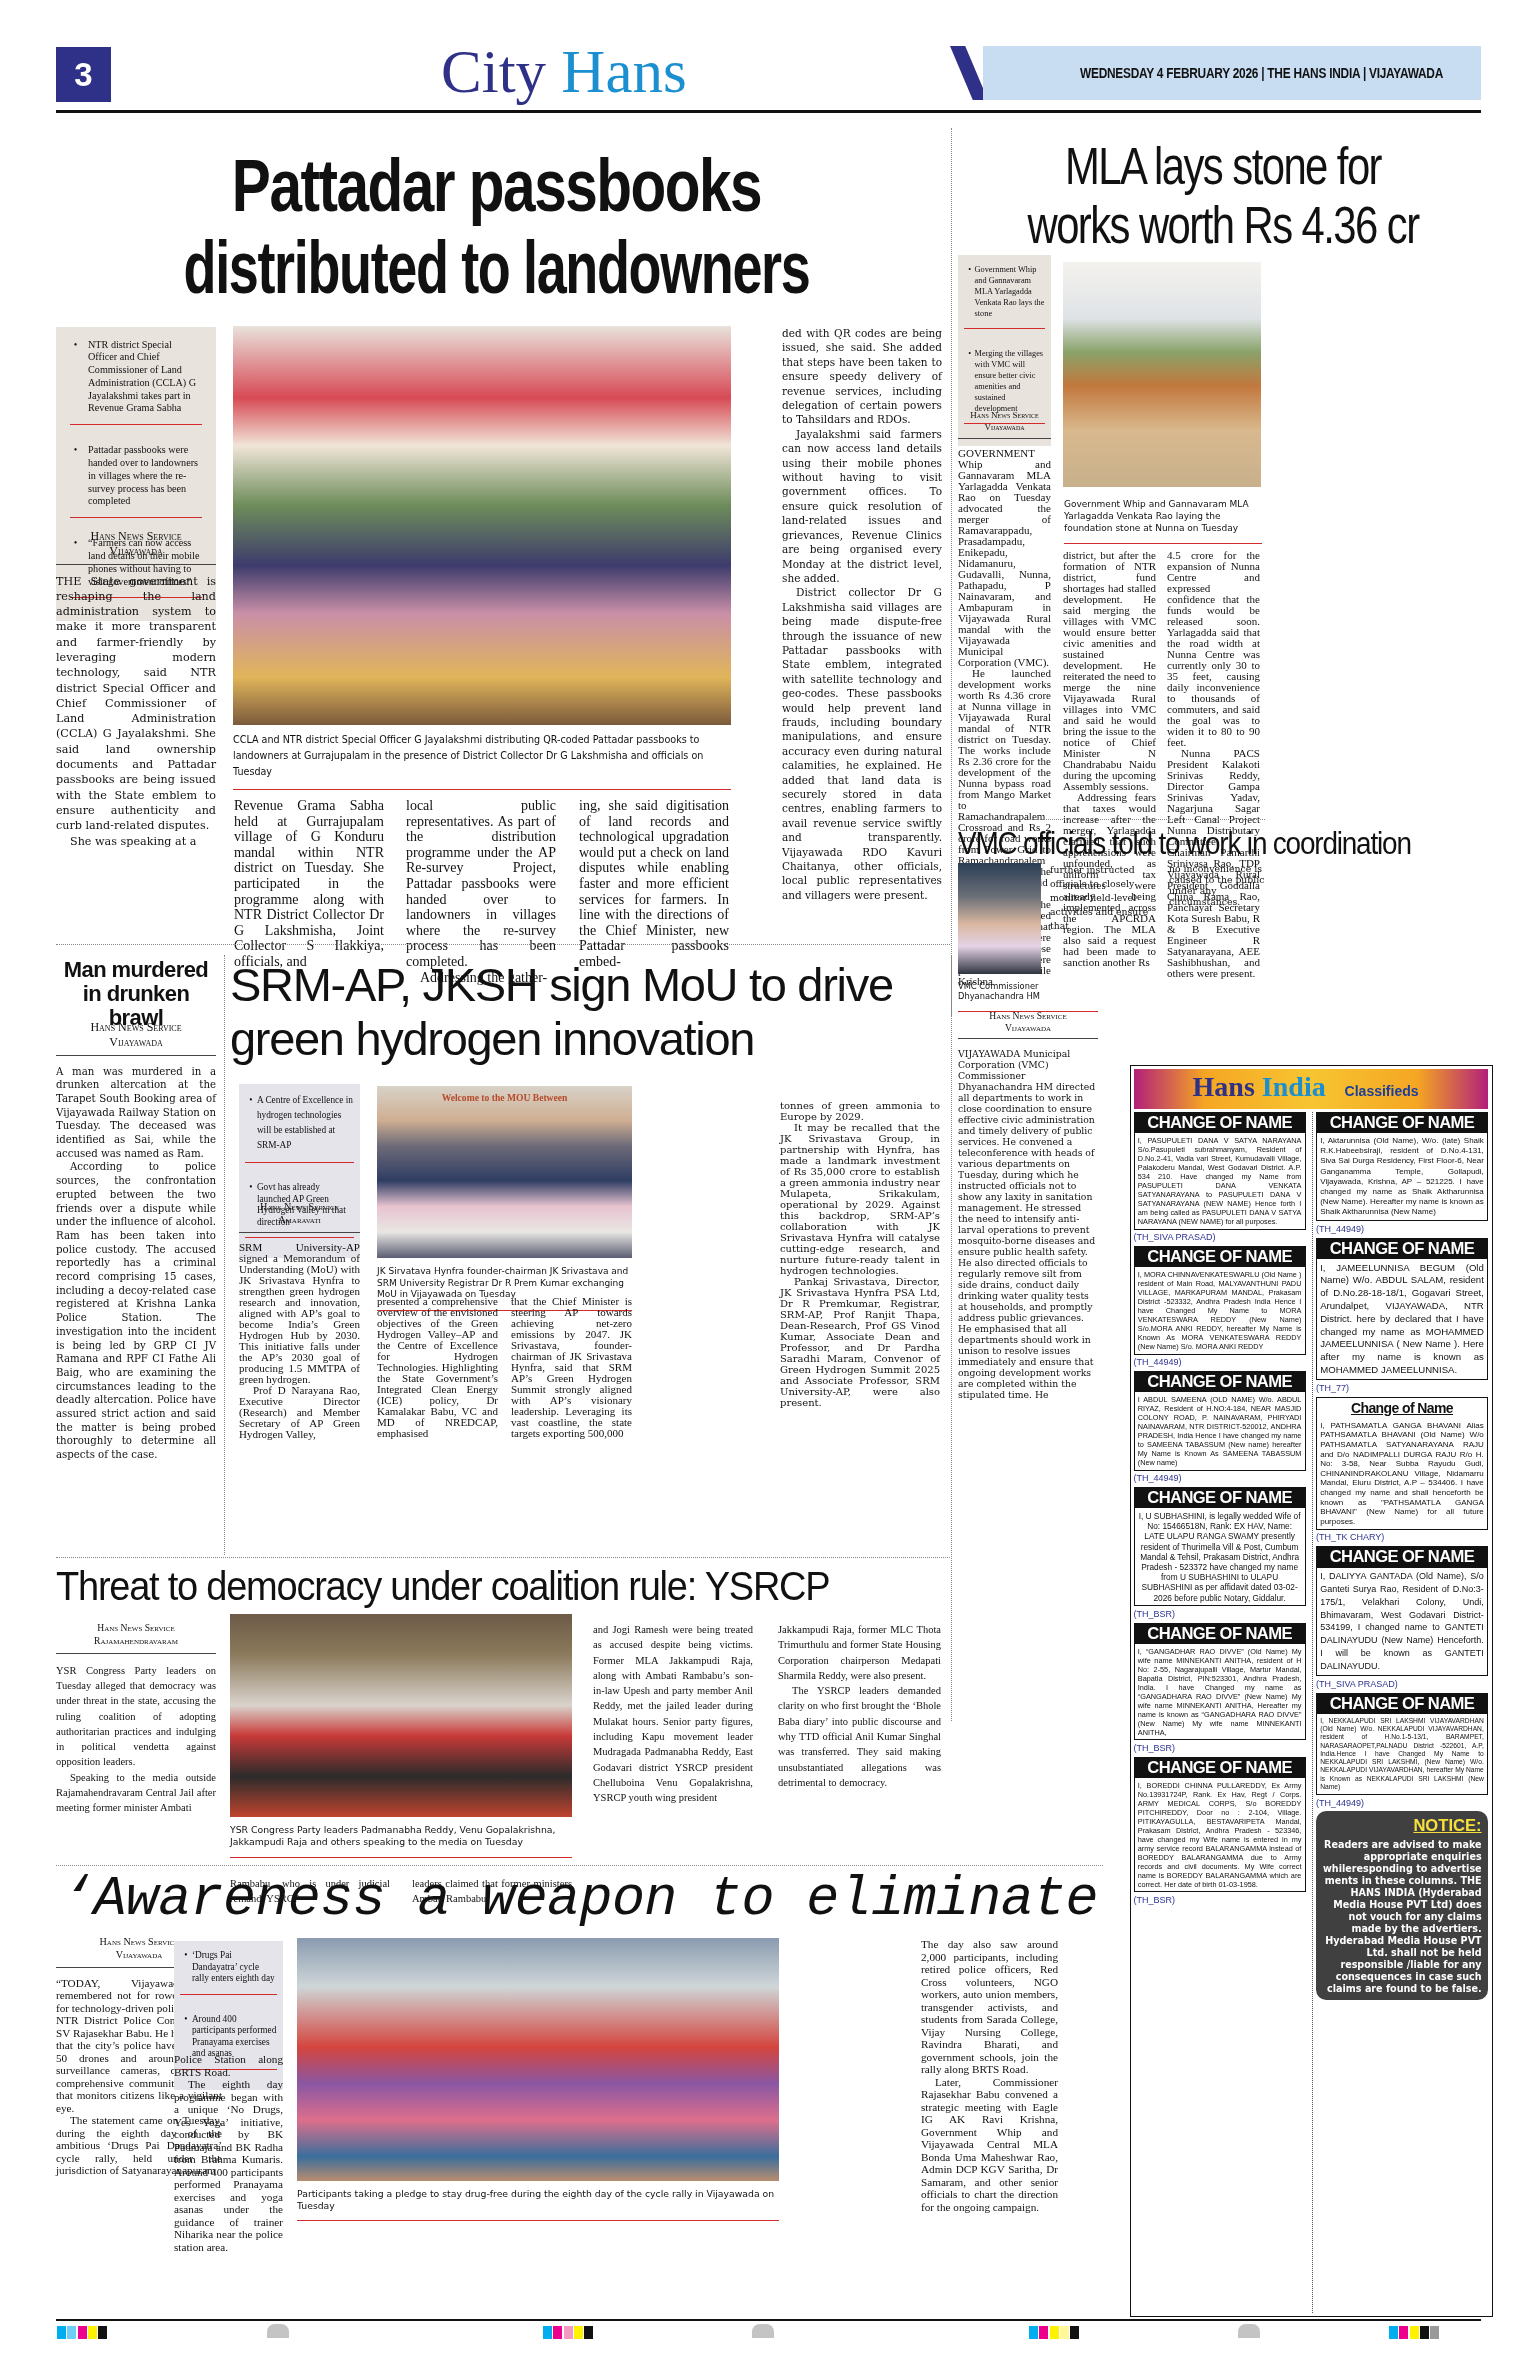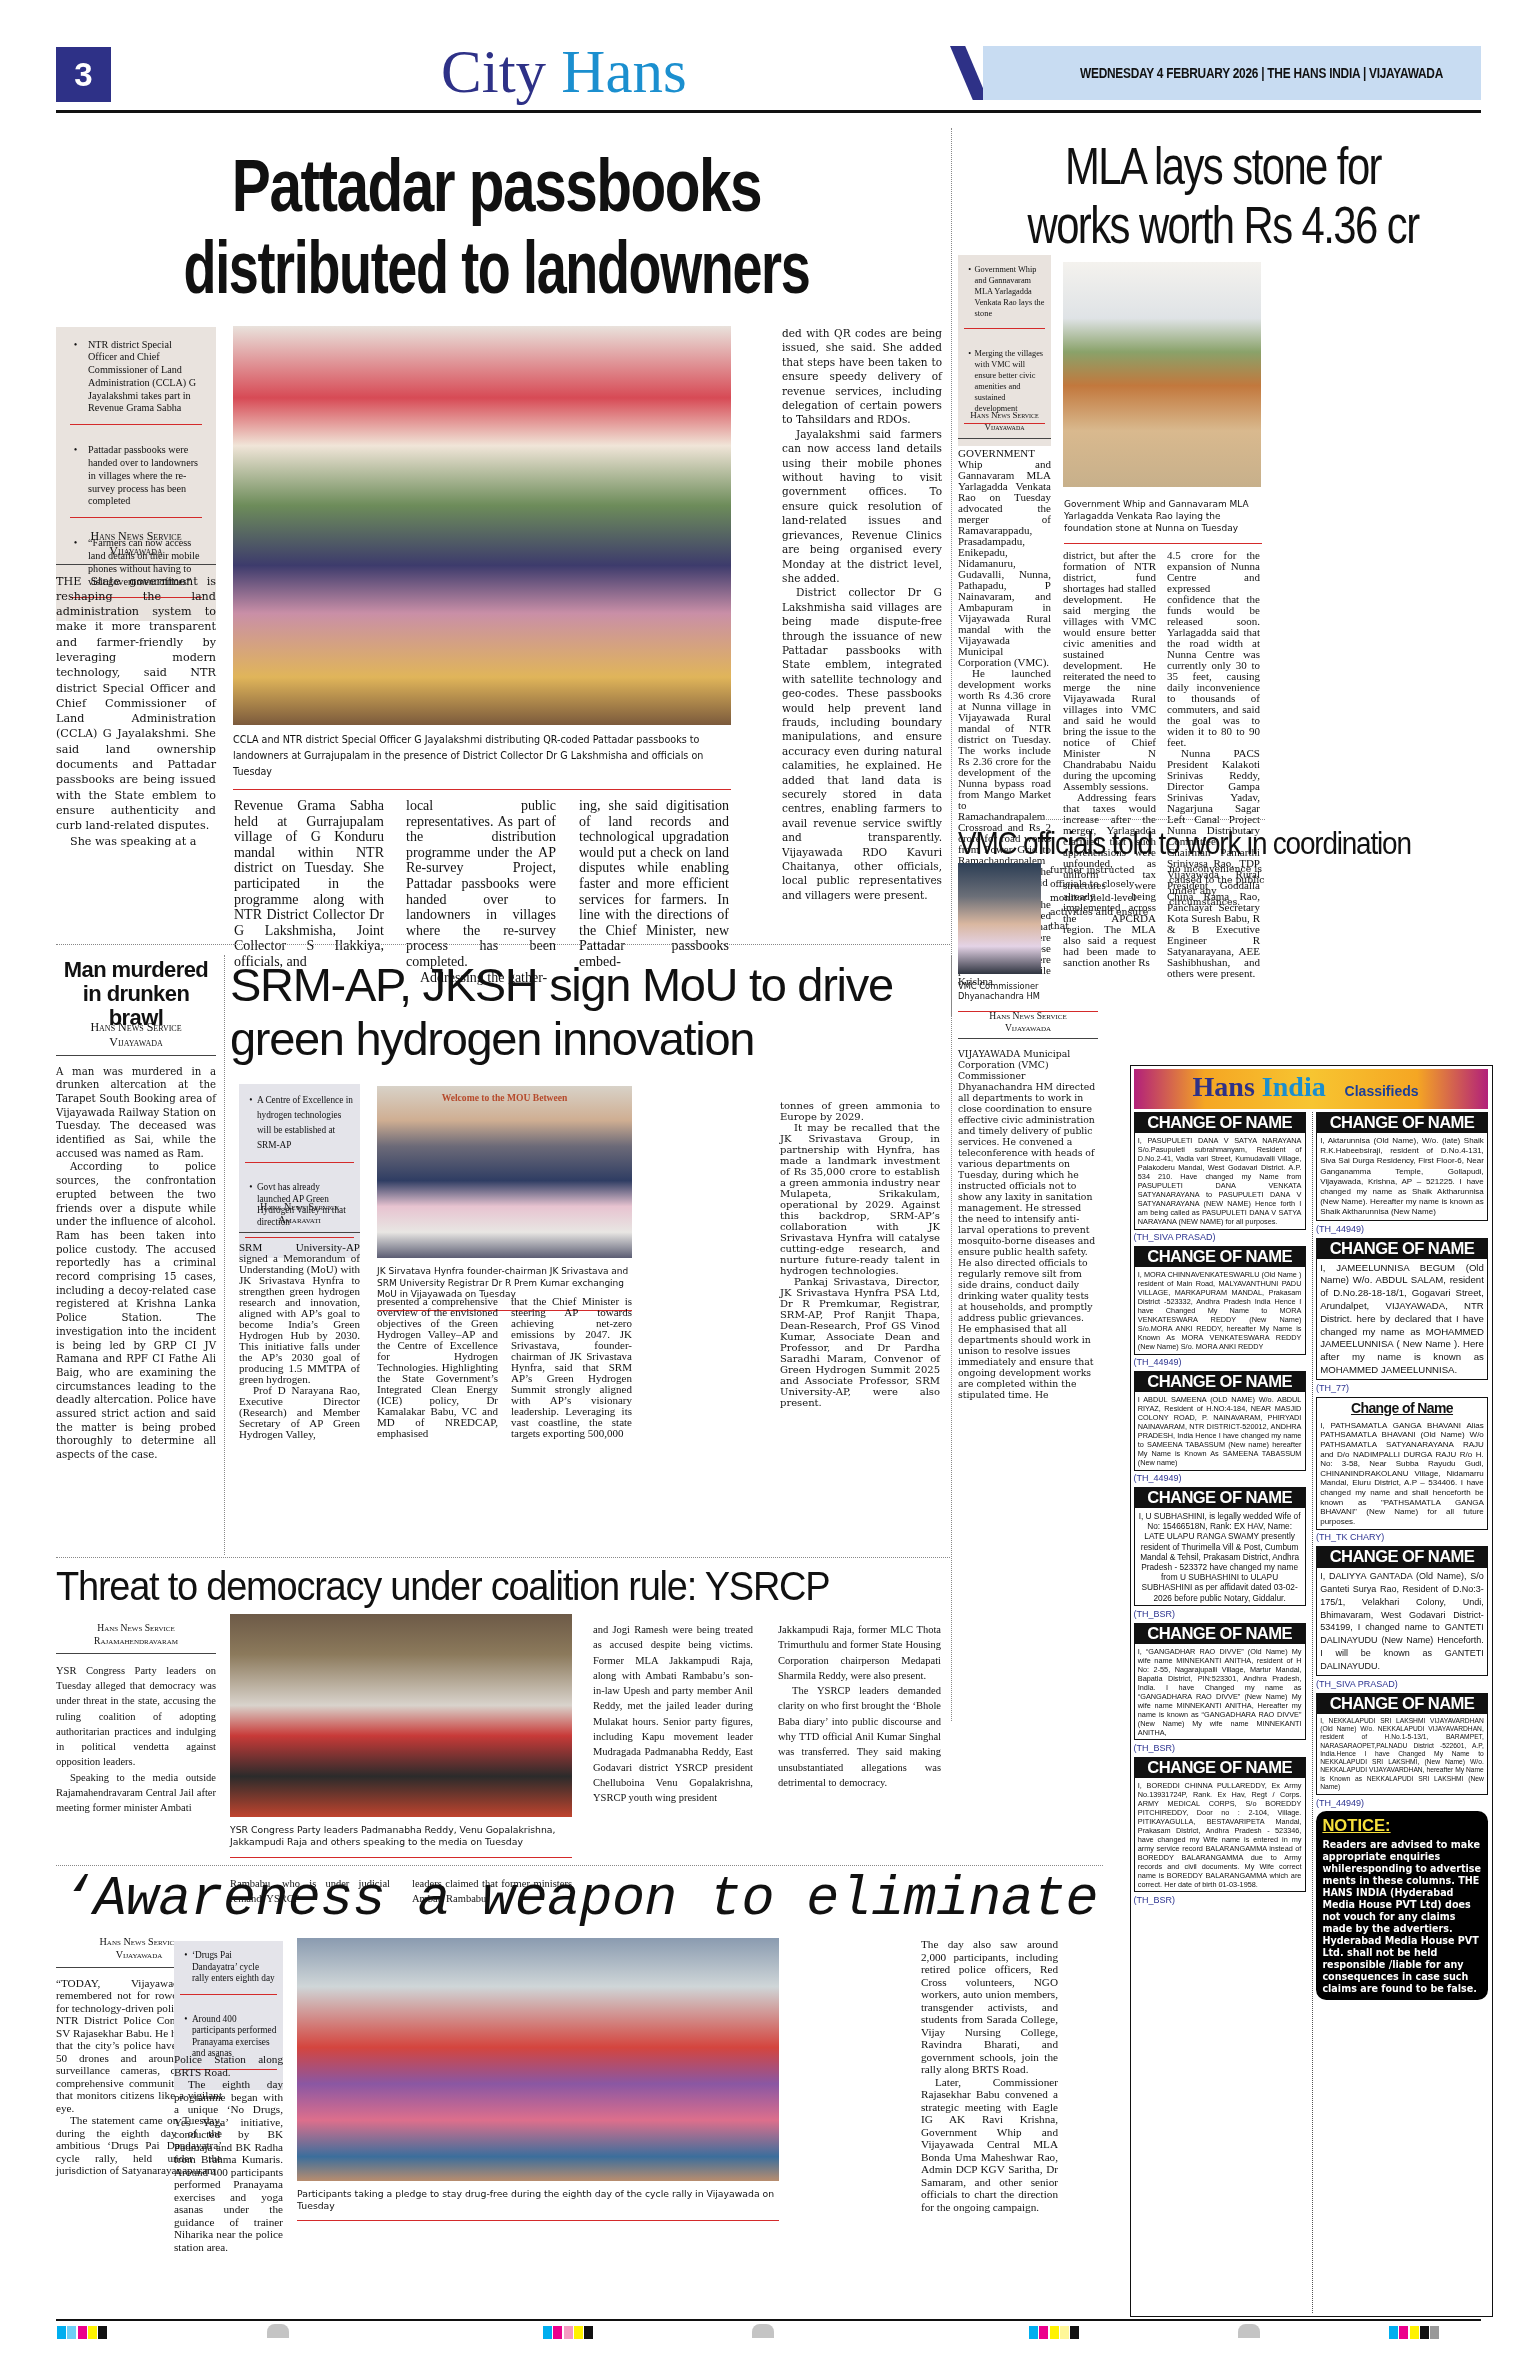--- a/index.html
+++ b/index.html
@@ -41,21 +41,21 @@
 .cls-banner .s{position:absolute;left:204px;top:14px;font:bold 14px "Liberation Sans",sans-serif;color:#1b3f9a}
 .cls-col{position:absolute;top:46px;width:172px}
 .cls-col.l{left:2.6px}.cls-col.r{left:185px}
 .cls-sep{position:absolute;left:181px;top:46px;height:1201px;border-left:1.3px dotted #555}
 .ad{border:1.3px solid #111;margin-bottom:2.6px}
 .ad-h{background:#111;color:#fff;font:bold 16.6px "Liberation Sans",sans-serif;text-align:center;line-height:20.4px;letter-spacing:-0.6px}
 .ad-h.light{background:#fff;color:#111;text-decoration:underline;font-size:14px}
 .ad-b{font-family:"Liberation Sans",sans-serif;font-size:7.3px;line-height:9px;padding:2.6px 3.2px;text-align:justify}
 .ad-b.big{font-size:9.6px;line-height:12.8px}
 .ad-code{color:#2c3390;font:9px "Liberation Sans",sans-serif;margin-bottom:3.8px}
-.notice{background:#000000;border-radius:10.2px;color:#fff;text-align:left;padding:5.1px 6.4px;font:bold 9.6px "DejaVu Sans",sans-serif;line-height:12px}
+.notice{background:#404040;border-radius:10.2px;color:#fff;text-align:right;padding:5.1px 6.4px;font:bold 9.6px "DejaVu Sans",sans-serif;line-height:12px}
 .notice .n{color:#f7e03b;font:bold 16.6px "Liberation Sans",sans-serif;text-decoration:underline;display:block;margin-bottom:2.6px}
 .help{border:1.3px solid #d42a2a}
 .help-h{background:#e0302a;color:#fff;text-align:center;font:bold 12.8px "DejaVu Sans",sans-serif;line-height:16.6px}
 .help-logo{text-align:center;font:bold 18px "Liberation Serif",serif;color:#1b8fcf;letter-spacing:1.3px;line-height:25.5px}
 .help-mid{display:flex;height:55px}
 .help-mid .red{width:38px;background:#e0302a}
 .help-mid .yel{flex:1;background:#f7ea1a;display:flex;align-items:center;justify-content:center;text-align:center;font:bold 11px "DejaVu Sans",sans-serif;line-height:13.4px}
 .help-call{background:#e0302a;color:#fff;text-align:center;font:bold 18px "DejaVu Sans",sans-serif;line-height:25.5px}
 .reg{position:absolute;top:2326px;display:flex;gap:1.3px}
 .reg span{display:block;width:9px;height:12.8px}

